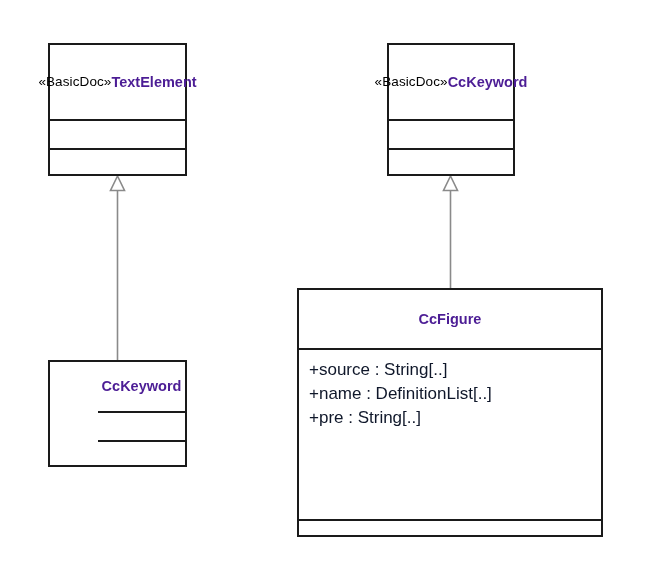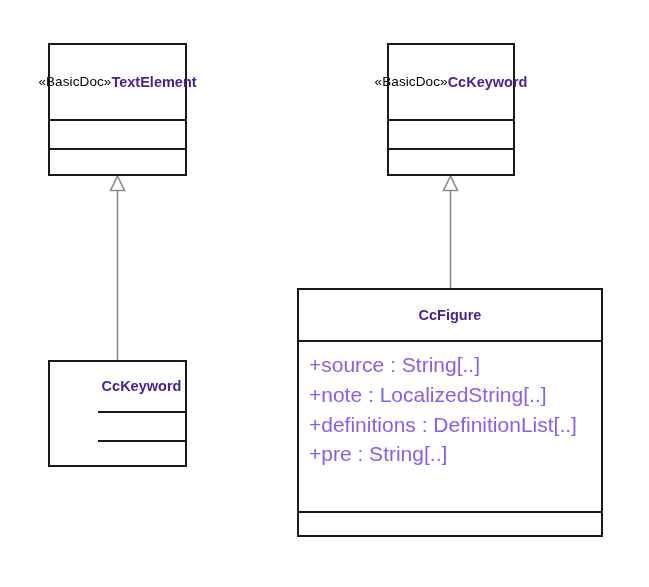--- a/index.html
+++ b/index.html
@@ -59,22 +59,22 @@
   .class-name {
     font-size: 14.5px;
     font-weight: bold;
     color: #4c1d95;
     line-height: 1.25;
   }
   .attr-list {
     padding: 8px 0 8px 10px;
   }
   .attr-item {
-    font-size: 21px;
-    color: #8b5cf6;
+    font-size: 17px;
+    color: #0f172a;
     line-height: 1.42;
     white-space: nowrap;
   }
   .empty-compartment {
     
   }
 
   
   #class-textelement {
     left: 48px;
@@ -106,21 +106,21 @@
   #class-cckeyword .c-head { height: 49px; }
   #class-cckeyword .c-mid  { height: 29px; }
   #class-cckeyword .c-tail { height: 25px; }
 
   #class-ccfigure {
     left: 297px;
     top: 288px;
     width: 306px;
     height: 249px;
   }
-  #class-ccfigure .c-head { height: 50px; }
+  #class-ccfigure .c-head { height: 58px; }
   #class-ccfigure .c-mid  { height: 171px; }
   #class-ccfigure .c-tail { height: 25px; }
 </style>
 </head>
 <body>
 
 <div id="diagram">
 
   <svg class="connector-layer" viewBox="0 0 649 587" width="649" height="587">
      TextElement --&gt;
@@ -160,20 +160,19 @@
     <div class="uml-compartment empty-compartment c-mid"></div>
     <div class="uml-compartment empty-compartment c-tail"></div>
   </div>
 
   <div class="uml-class" id="class-ccfigure">
     <div class="uml-compartment compartment-header c-head">
       <div class="class-name">CcFigure</div>
     </div>
     <div class="uml-compartment attr-list c-mid">
       <div class="attr-item">+source : String[..]</div>
-      <div class="attr-item">+note : LocalizedString[..]</div>
-      <div class="attr-item">+definitions : DefinitionList[..]</div>
+      <div class="attr-item">+name : DefinitionList[..]</div>
       <div class="attr-item">+pre : String[..]</div>
     </div>
     <div class="uml-compartment empty-compartment c-tail"></div>
   </div>
 
 </div>
 
 </body></html>

